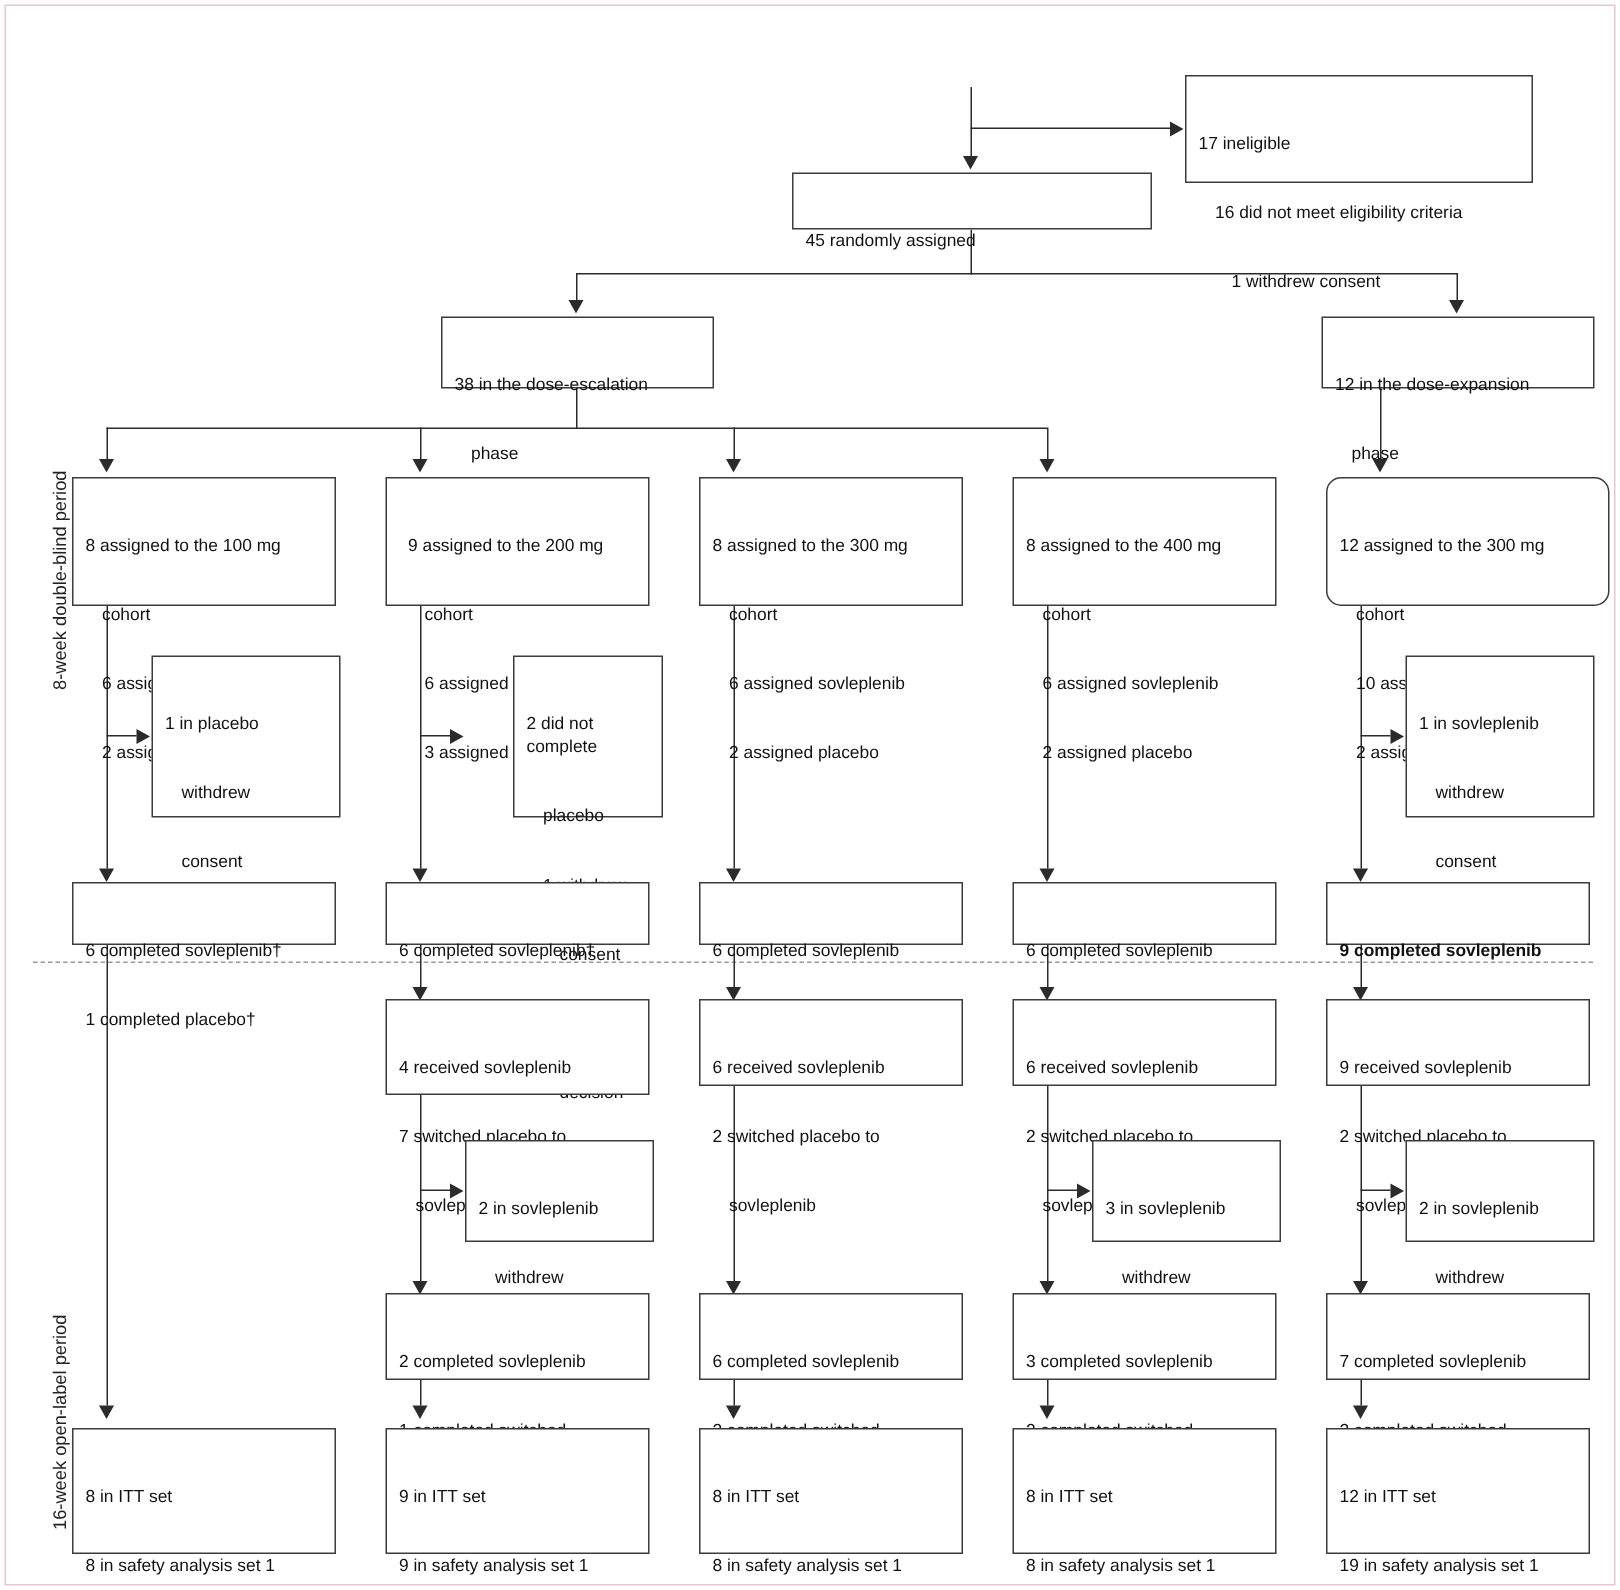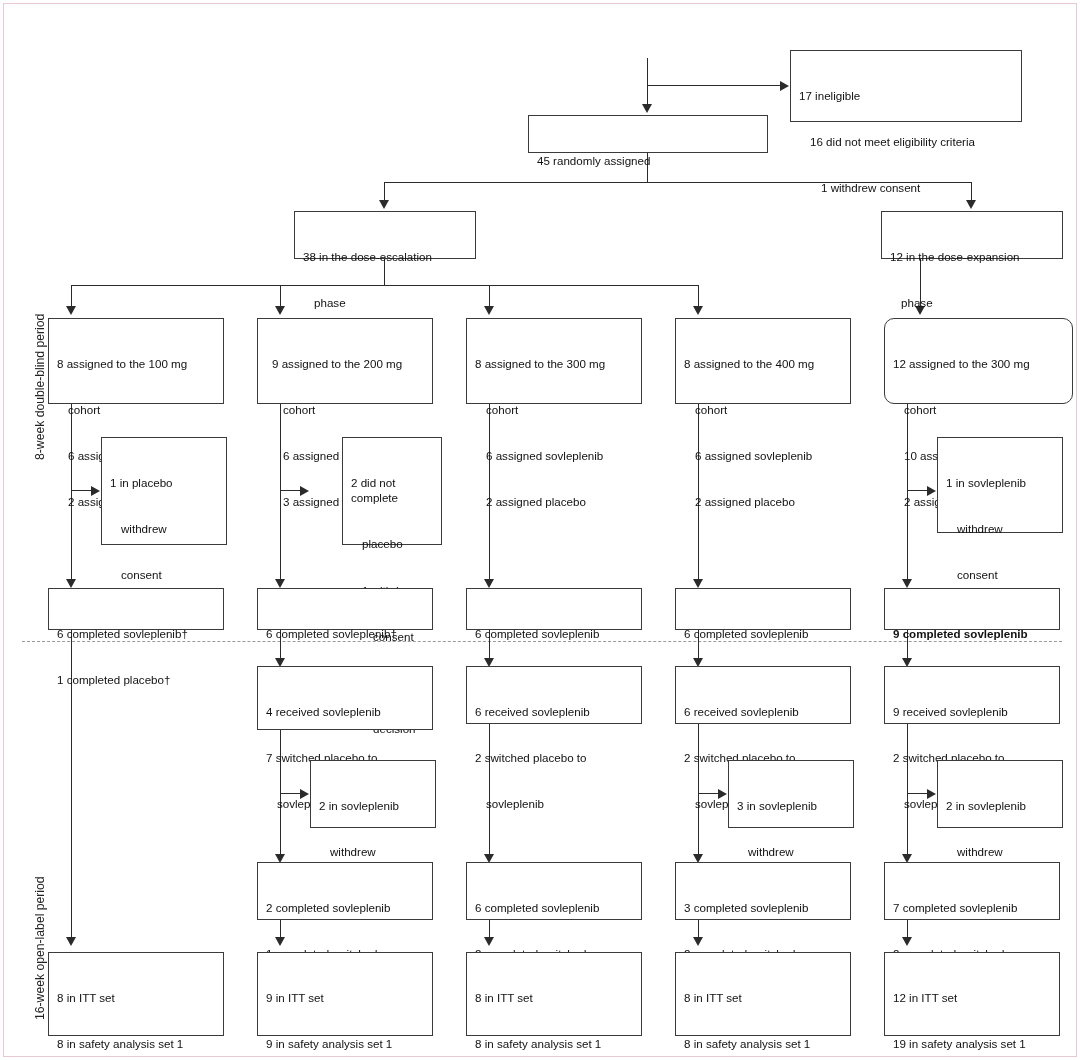--- a/index.html
+++ b/index.html
@@ -163,21 +163,21 @@
     <span class="ln ind1">consent</span>
   </div>
   <div class="box" style="left:310px; top:437px; width:100px; height:108px;margin-left:32px;">
     <span class="ln">2 did not complete</span>
     <span class="ln ind1">placebo</span>
     <span class="ln ind1">1 withdrew</span>
     <span class="ln ind2">consent</span>
     <span class="ln ind1">1 physician</span>
     <span class="ln ind2">decision*</span>
   </div>
-  <div class="box" style="left:937px; top:437px; width:126px; height:96px;">
+  <div class="box" style="left:937px; top:437px; width:126px; height:108px;">
     <span class="ln">1 in sovleplenib</span>
     <span class="ln ind1">withdrew</span>
     <span class="ln ind1">consent</span>
   </div>
 
   <div class="vline" style="left:71px; top:404px; height:175px;"></div>
   <div class="arrow-d" style="left:66px; top:579px;"></div>
   <div class="hline" style="left:71px; top:490px; width:20px;"></div>
   <div class="arrow-r" style="left:91px; top:485.5px;"></div>
 

